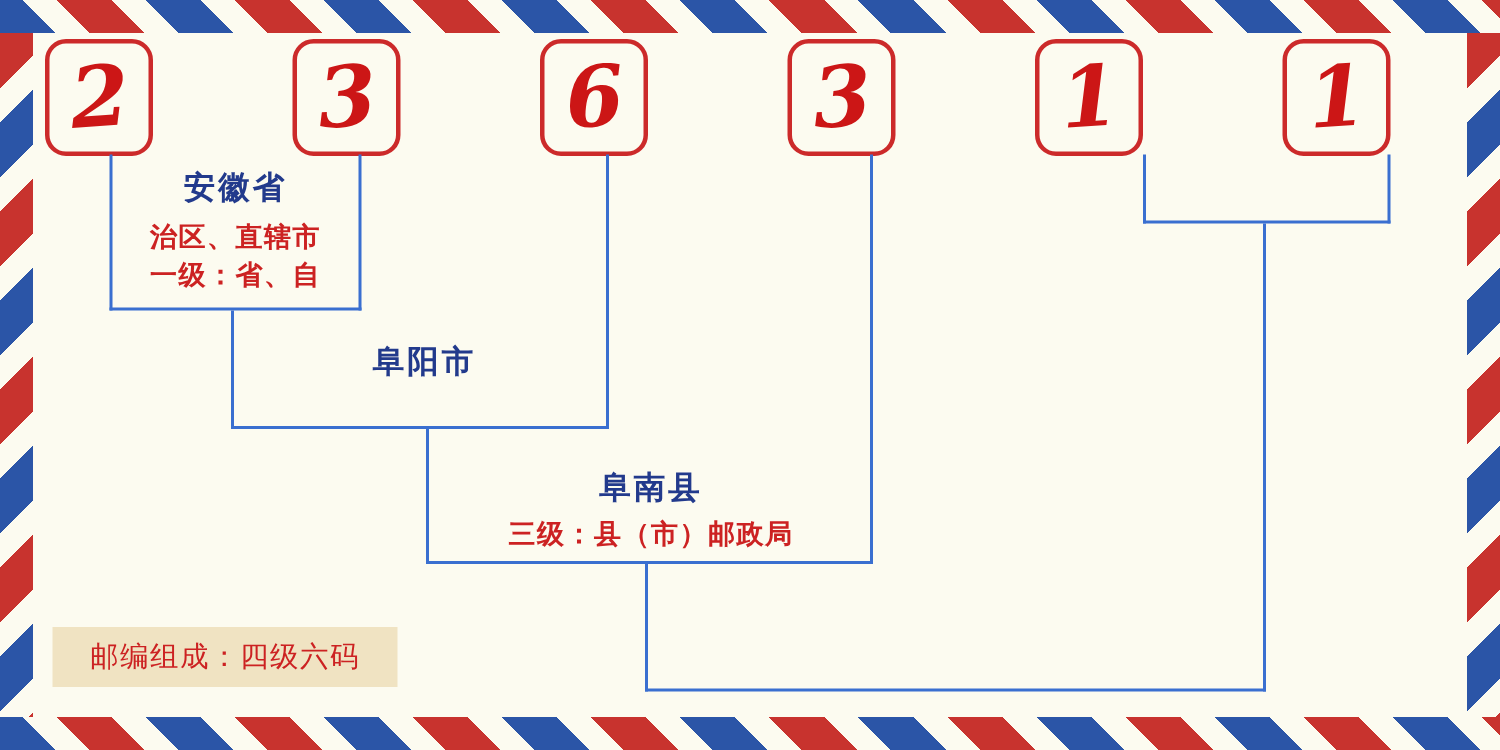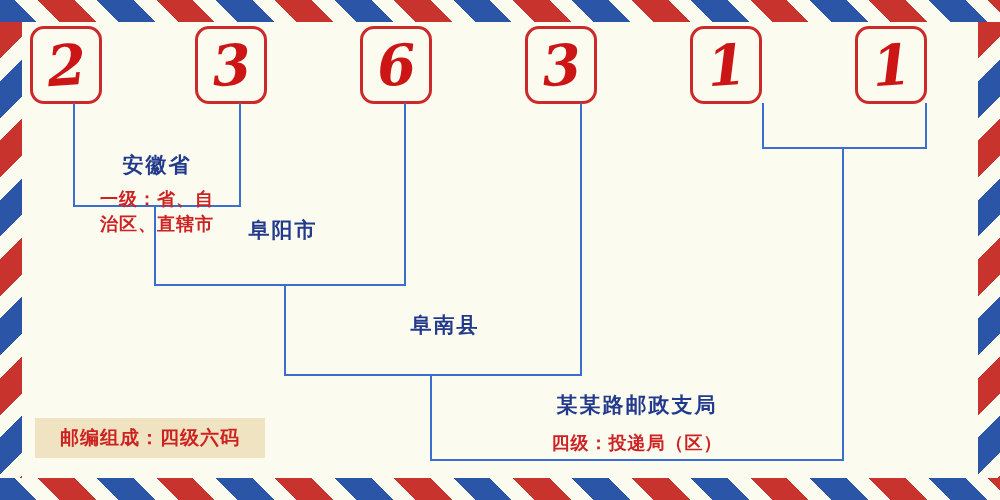--- a/index.html
+++ b/index.html
@@ -58,36 +58,36 @@
   .place {
     font-size:21px; font-weight:bold;
     color:var(--place-navy,#223a8c); letter-spacing:2px;
     line-height:26px;
   }
   .desc {
     font-size:18px; font-weight:bold;
     color:var(--desc-red,#cc2222); letter-spacing:1px;
     line-height:25px;
   }
-  .lg-1 { left:37px;  top:112px; width:240px;margin-top:40px; }
+  .lg-1 { left:37px;  top:112px; width:240px; }
   .lg-1 .place { margin-bottom:8px; }
-  .lg-2 { left:163px; top:217px; width:240px; }
+  .lg-2 { left:163px; top:228px; width:240px; }
   .lg-2 .place { margin-bottom:6px; }
-  .lg-3 { left:295px; top:312px; width:300px; }
+  .lg-3 { left:284px; top:312px; width:300px; }
   .lg-3 .place { margin-bottom:6px; }
   .lg-delivery { left:743px; top:104px; width:200px; }
   .lg-4 { left:487px; top:392px; width:300px; }
   .lg-4 .desc { margin-top:12px; }
 
   
   .footer-badge {
     position:absolute; left:35px; top:418px; width:230px; height:40px;
     background:var(--footer-bg,#f0e3c2);
     display:flex; align-items:center; justify-content:center;
-    font-size:19px; font-weight:bold; color:var(--desc-red,#cc2222);
+    font-size:19px; font-weight:normal; color:var(--desc-red,#cc2222);
     letter-spacing:1px;
     text-align:center;
   }
 </style>
 </head>
 <body>
 
 <div class="canvas">
 
   <div class="edge top"></div>
@@ -131,33 +131,30 @@
   <div class="vl" style="left:762px; top:103px; height:46px;"></div>
   <div class="hl" style="left:762px; top:147px; width:165px;"></div>
   <div class="vl" style="left:925px; top:103px; height:46px;"></div>
 
   <div class="vl" style="left:842px; top:149px; height:312px;"></div>
   <div class="hl" style="left:430px; top:459px; width:414px;"></div>
   <div class="vl" style="left:430px; top:376px; height:85px;"></div>
 
   <div class="label-group lg-1">
     <div class="place">安徽省</div>
+    <div class="desc">治区、直辖市</div>
     <div class="desc">一级：省、自</div>
-    <div class="desc">治区、直辖市</div>
   </div>
 
   <div class="label-group lg-2">
     <div class="place">阜阳市</div>
   </div>
 
   <div class="label-group lg-3">
     <div class="place">阜南县</div>
+    <div class="desc">三级：县（市）邮政局</div>
   </div>
 
 
-  <div class="label-group lg-4">
-    <div class="place">某某路邮政支局</div>
-    <div class="desc">四级：投递局（区）</div>
-  </div>
 
   <div class="footer-badge">邮编组成：四级六码</div>
 
 </div>
 
 </body></html>

